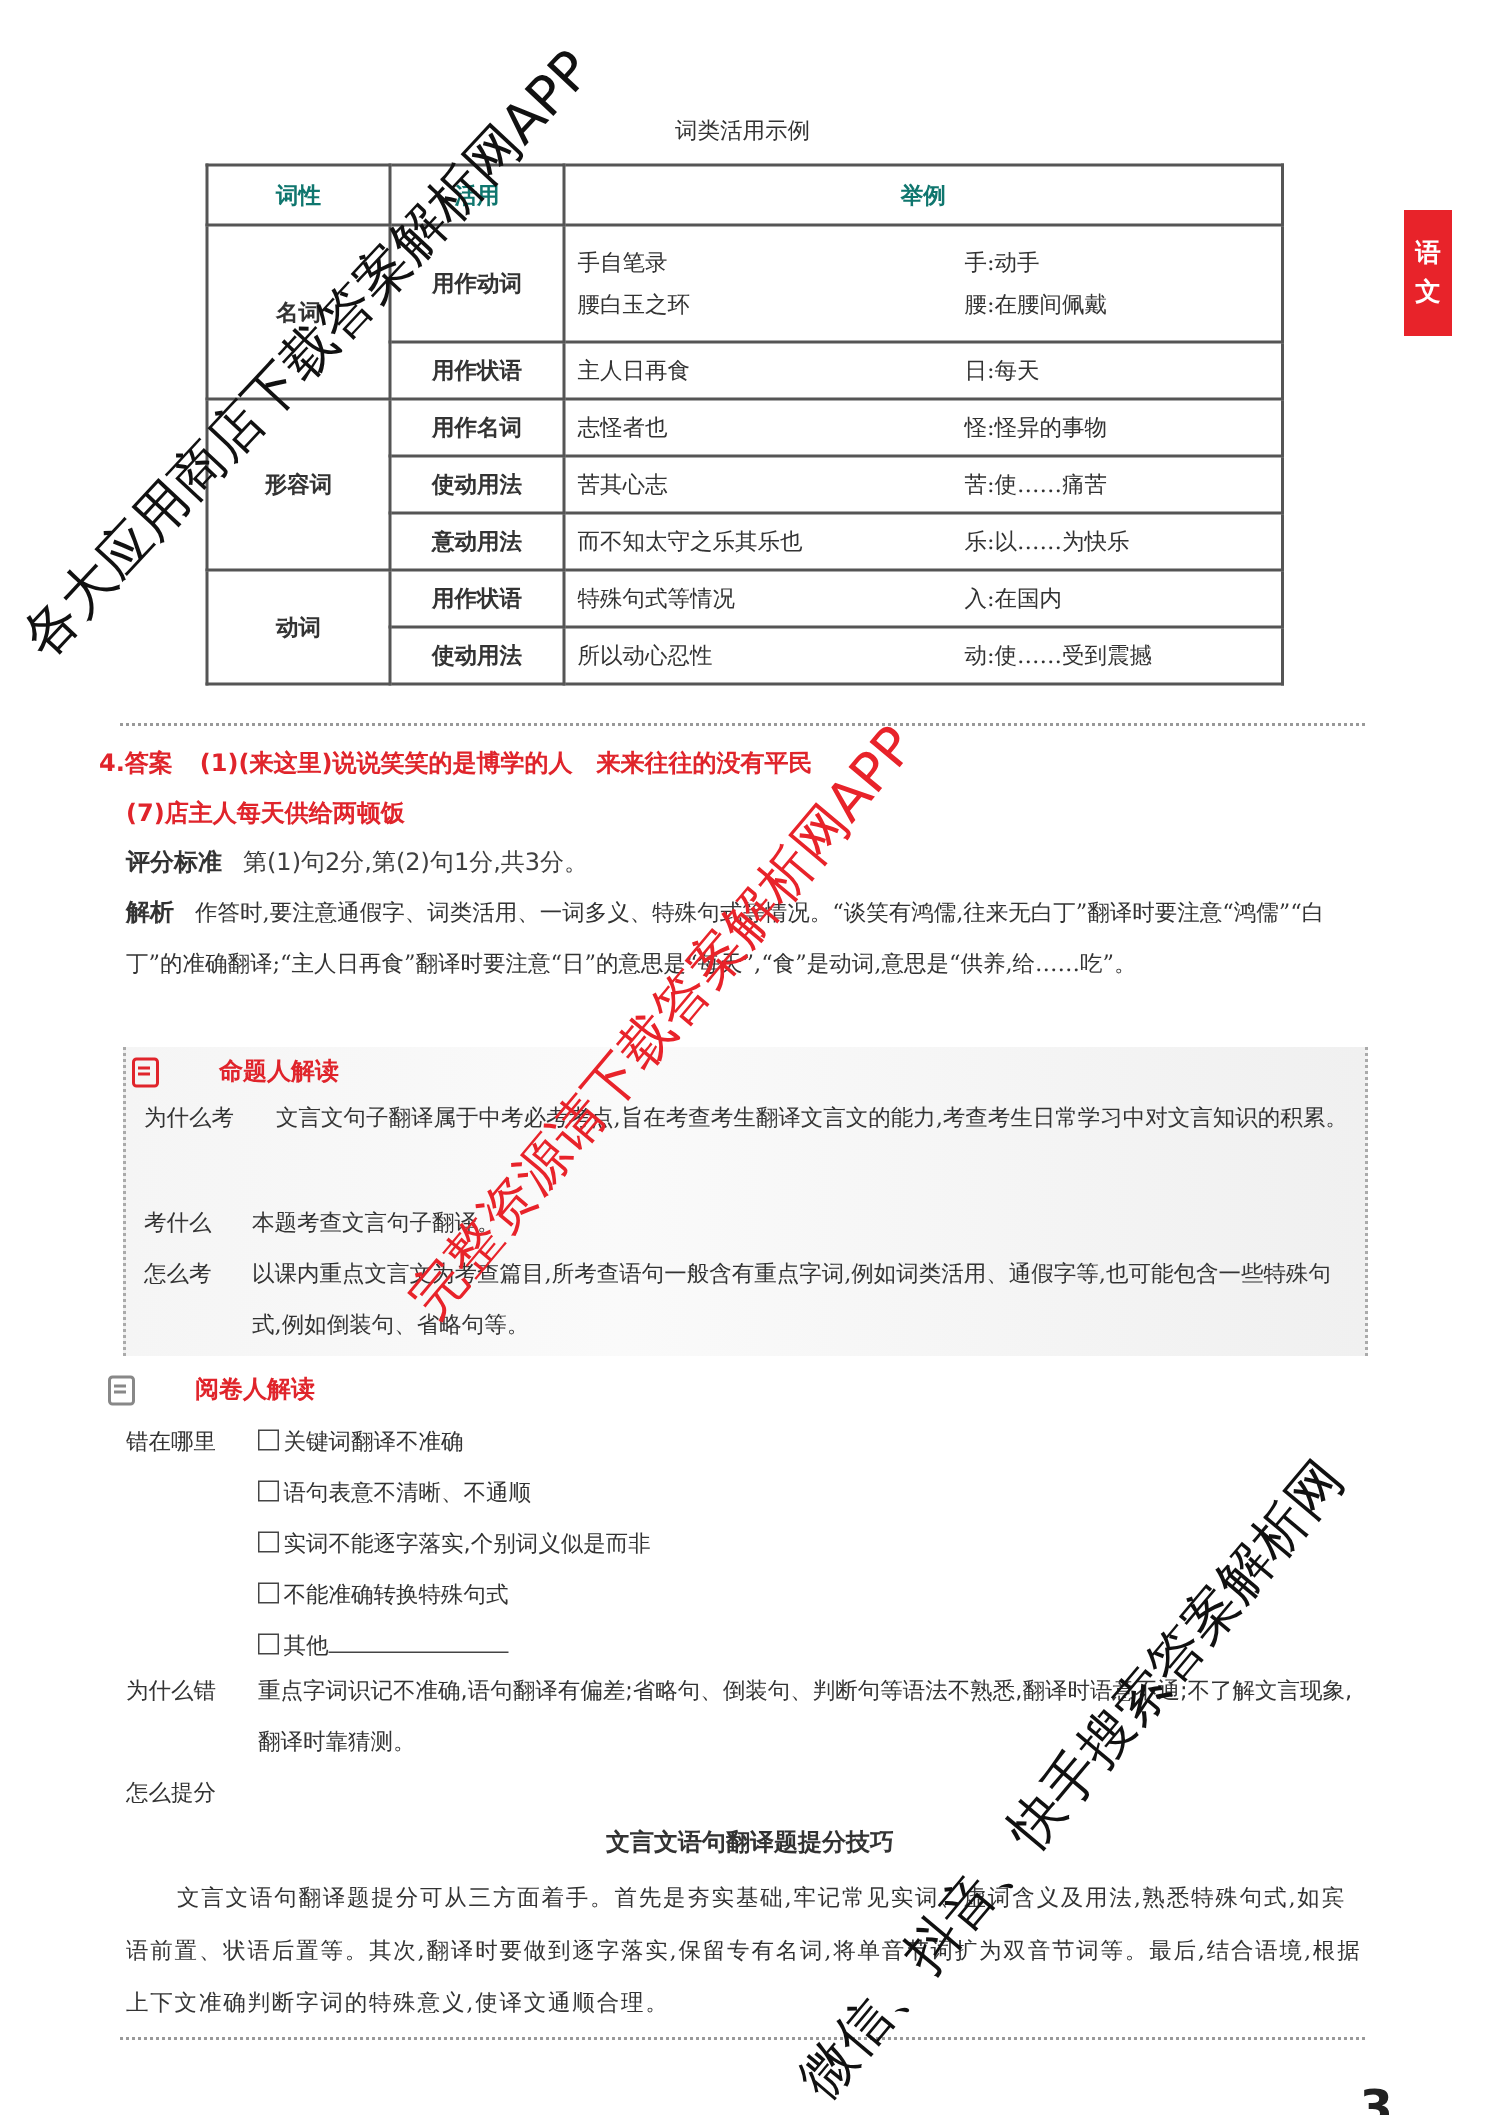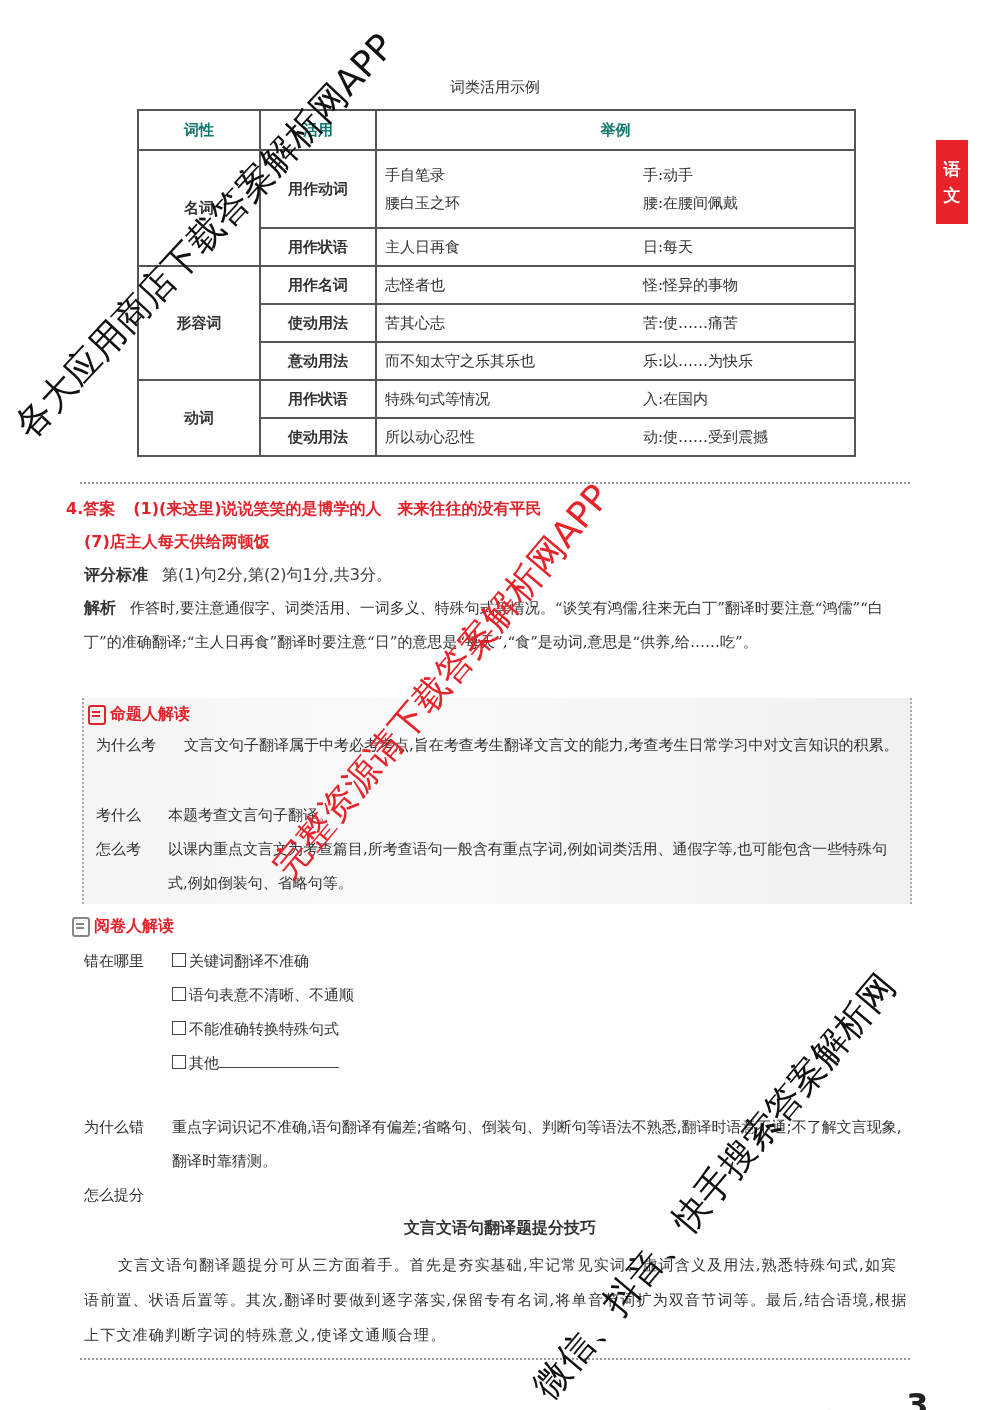--- a/index.html
+++ b/index.html
@@ -48,21 +48,21 @@
   .red { color: #e0242b; }
   .bold { font-weight: bold; }
   .label { font-weight: bold; font-family: "DejaVu Sans", sans-serif; color: #333; margin-right: 14px; }
   .body-text { font-family: "DejaVu Serif", serif; font-size: 15px; color: #333; }
 
   .box {
     position: absolute; left: 82px; top: 698px; width: 826px; height: 206px;
     background: linear-gradient(90deg, #f5f5f5 0%, #fafafa 40%, #f0f0f0 100%);
     border-left: 2px dotted #aaa; border-right: 2px dotted #aaa;
   }
-  .sec-head { display: flex; align-items: center; font-family: "DejaVu Sans", sans-serif; font-weight: bold; font-size: 16px; color: #e0242b; }
+  .sec-head { display: flex; align-items: center; font-family: "DejaVu Sans", sans-serif; font-weight: bold; font-size: 16px; color: #e0242b; gap: 36px; }
   .sec-icon { display: inline-block; width: 14px; height: 16px; border: 2px solid #e0242b; border-radius: 3px; margin-right: 4px; position: relative; }
   .sec-icon::after { content: ""; position: absolute; left: 2px; top: 4px; width: 8px; height: 2px; background: #e0242b; box-shadow: 0 4px 0 #e0242b; }
   .sec-icon.grey { border-color: #888; }
   .sec-icon.grey::after { background: #888; box-shadow: 0 4px 0 #888; }
 
   .row { position: absolute; display: flex; font-size: 15px; line-height: 34px; }
   .row .k { font-family: "DejaVu Sans", sans-serif; font-weight: normal; color: #333; width: 88px; flex: none; }
   .row .v { color: #333; }
 
   .check { display: inline-block; width: 12px; height: 12px; border: 1.5px solid #444; margin-right: 3px; vertical-align: -1px; }
@@ -210,20 +210,21 @@
   <div class="sec-head" style="position:absolute; left:72px; top:916px;">
     <span class="sec-icon grey"></span>
     <span>阅卷人解读</span>
   </div>
 
   <div class="row" style="left:84px; top:944px;">
     <span class="k">错在哪里</span>
     <div>
       <div><span class="check"></span><span class="check-label">关键词翻译不准确</span></div>
       <div><span class="check"></span><span class="check-label">语句表意不清晰、不通顺</span></div>
+      <div><span class="check"></span><span class="check-label">实词不能逐字落实,个别词义似是而非</span></div>
       <div><span class="check"></span><span class="check-label">不能准确转换特殊句式</span></div>
       <div><span class="check"></span><span class="check-label">其他</span><span class="blank"></span></div>
     </div>
   </div>
 
   <div class="row" style="left:84px; top:1110px; width:826px;">
     <span class="k">为什么错</span>
     <span class="v" style="font-family:'DejaVu Sans',sans-serif;">重点字词识记不准确,语句翻译有偏差;省略句、倒装句、判断句等语法不熟悉,翻译时语意不通;不了解文言现象,翻译时靠猜测。</span>
   </div>
 

